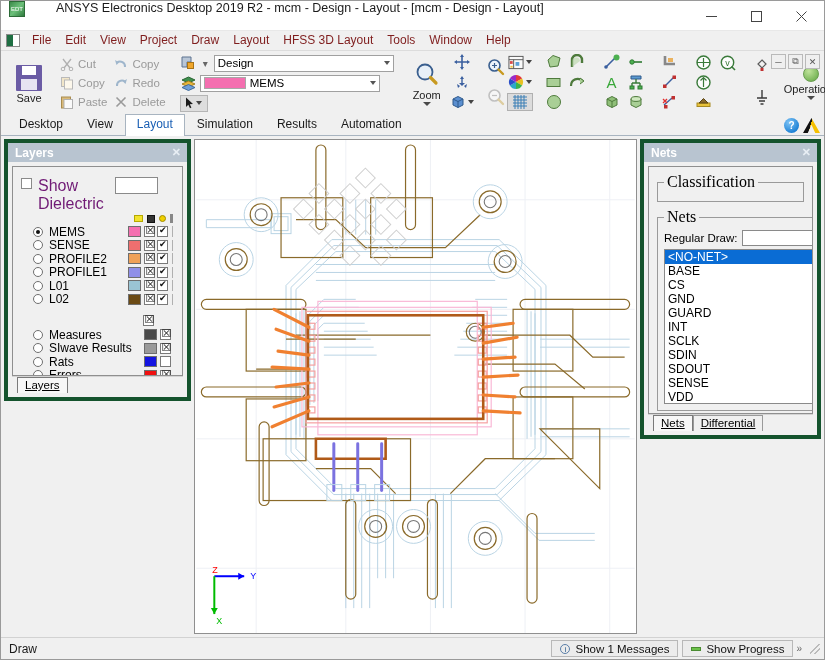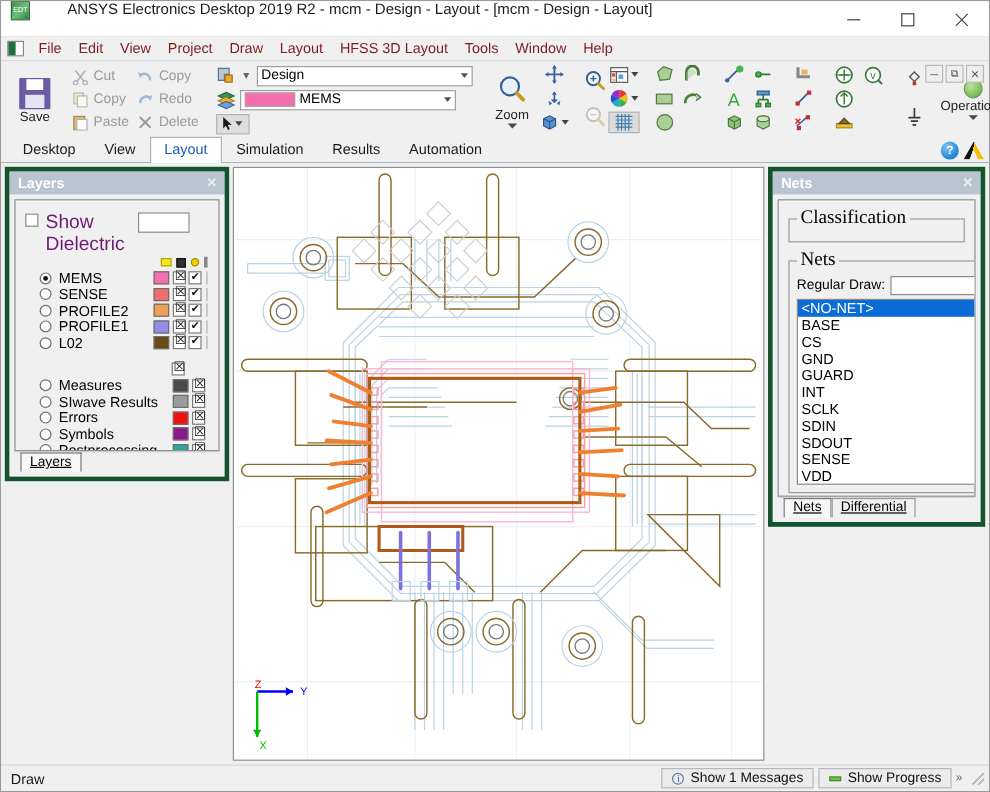--- a/index.html
+++ b/index.html
@@ -808,20 +808,28 @@
             <div class="lay-row">
               <span class="radio"></span>
               <span class="lay-name">PROFILE1</span>
               <span class="lay-sw" style="background:#8f8fe8"></span>
               <span class="cbx x"></span>
               <span class="cbx v"></span>
               <span class="vbar"></span>
             </div>
             <div class="lay-row">
               <span class="radio"></span>
+              <span class="lay-name">L01</span>
+              <span class="lay-sw" style="background:#9ac4d4"></span>
+              <span class="cbx x"></span>
+              <span class="cbx v"></span>
+              <span class="vbar"></span>
+            </div>
+            <div class="lay-row">
+              <span class="radio"></span>
               <span class="lay-name">L02</span>
               <span class="lay-sw" style="background:#6b4a14"></span>
               <span class="cbx x"></span>
               <span class="cbx v"></span>
               <span class="vbar"></span>
             </div>
           </div>
 
           <div class="lay-gap"></div>
           <div class="group2-hdr">
@@ -833,20 +841,26 @@
               <span class="radio"></span>
               <span class="lay-name">Measures</span>
               <span class="lay-sw" style="background:#4a4a4a"></span>
               <span class="cbx x"></span>
             </div>
             <div class="lay-row">
               <span class="radio"></span>
               <span class="lay-name">SIwave Results</span>
               <span class="lay-sw" style="background:#9a9a9a"></span>
               <span class="cbx x"></span>
+            </div>
+            <div class="lay-row">
+              <span class="radio"></span>
+              <span class="lay-name">Rats</span>
+              <span class="lay-sw" style="background:#1414e0"></span>
+              <span class="cbx"></span>
             </div>
             <div class="lay-row">
               <span class="radio"></span>
               <span class="lay-name">Errors</span>
               <span class="lay-sw" style="background:#f01010"></span>
               <span class="cbx x"></span>
             </div>
             <div class="lay-row">
               <span class="radio"></span>
               <span class="lay-name">Symbols</span>

